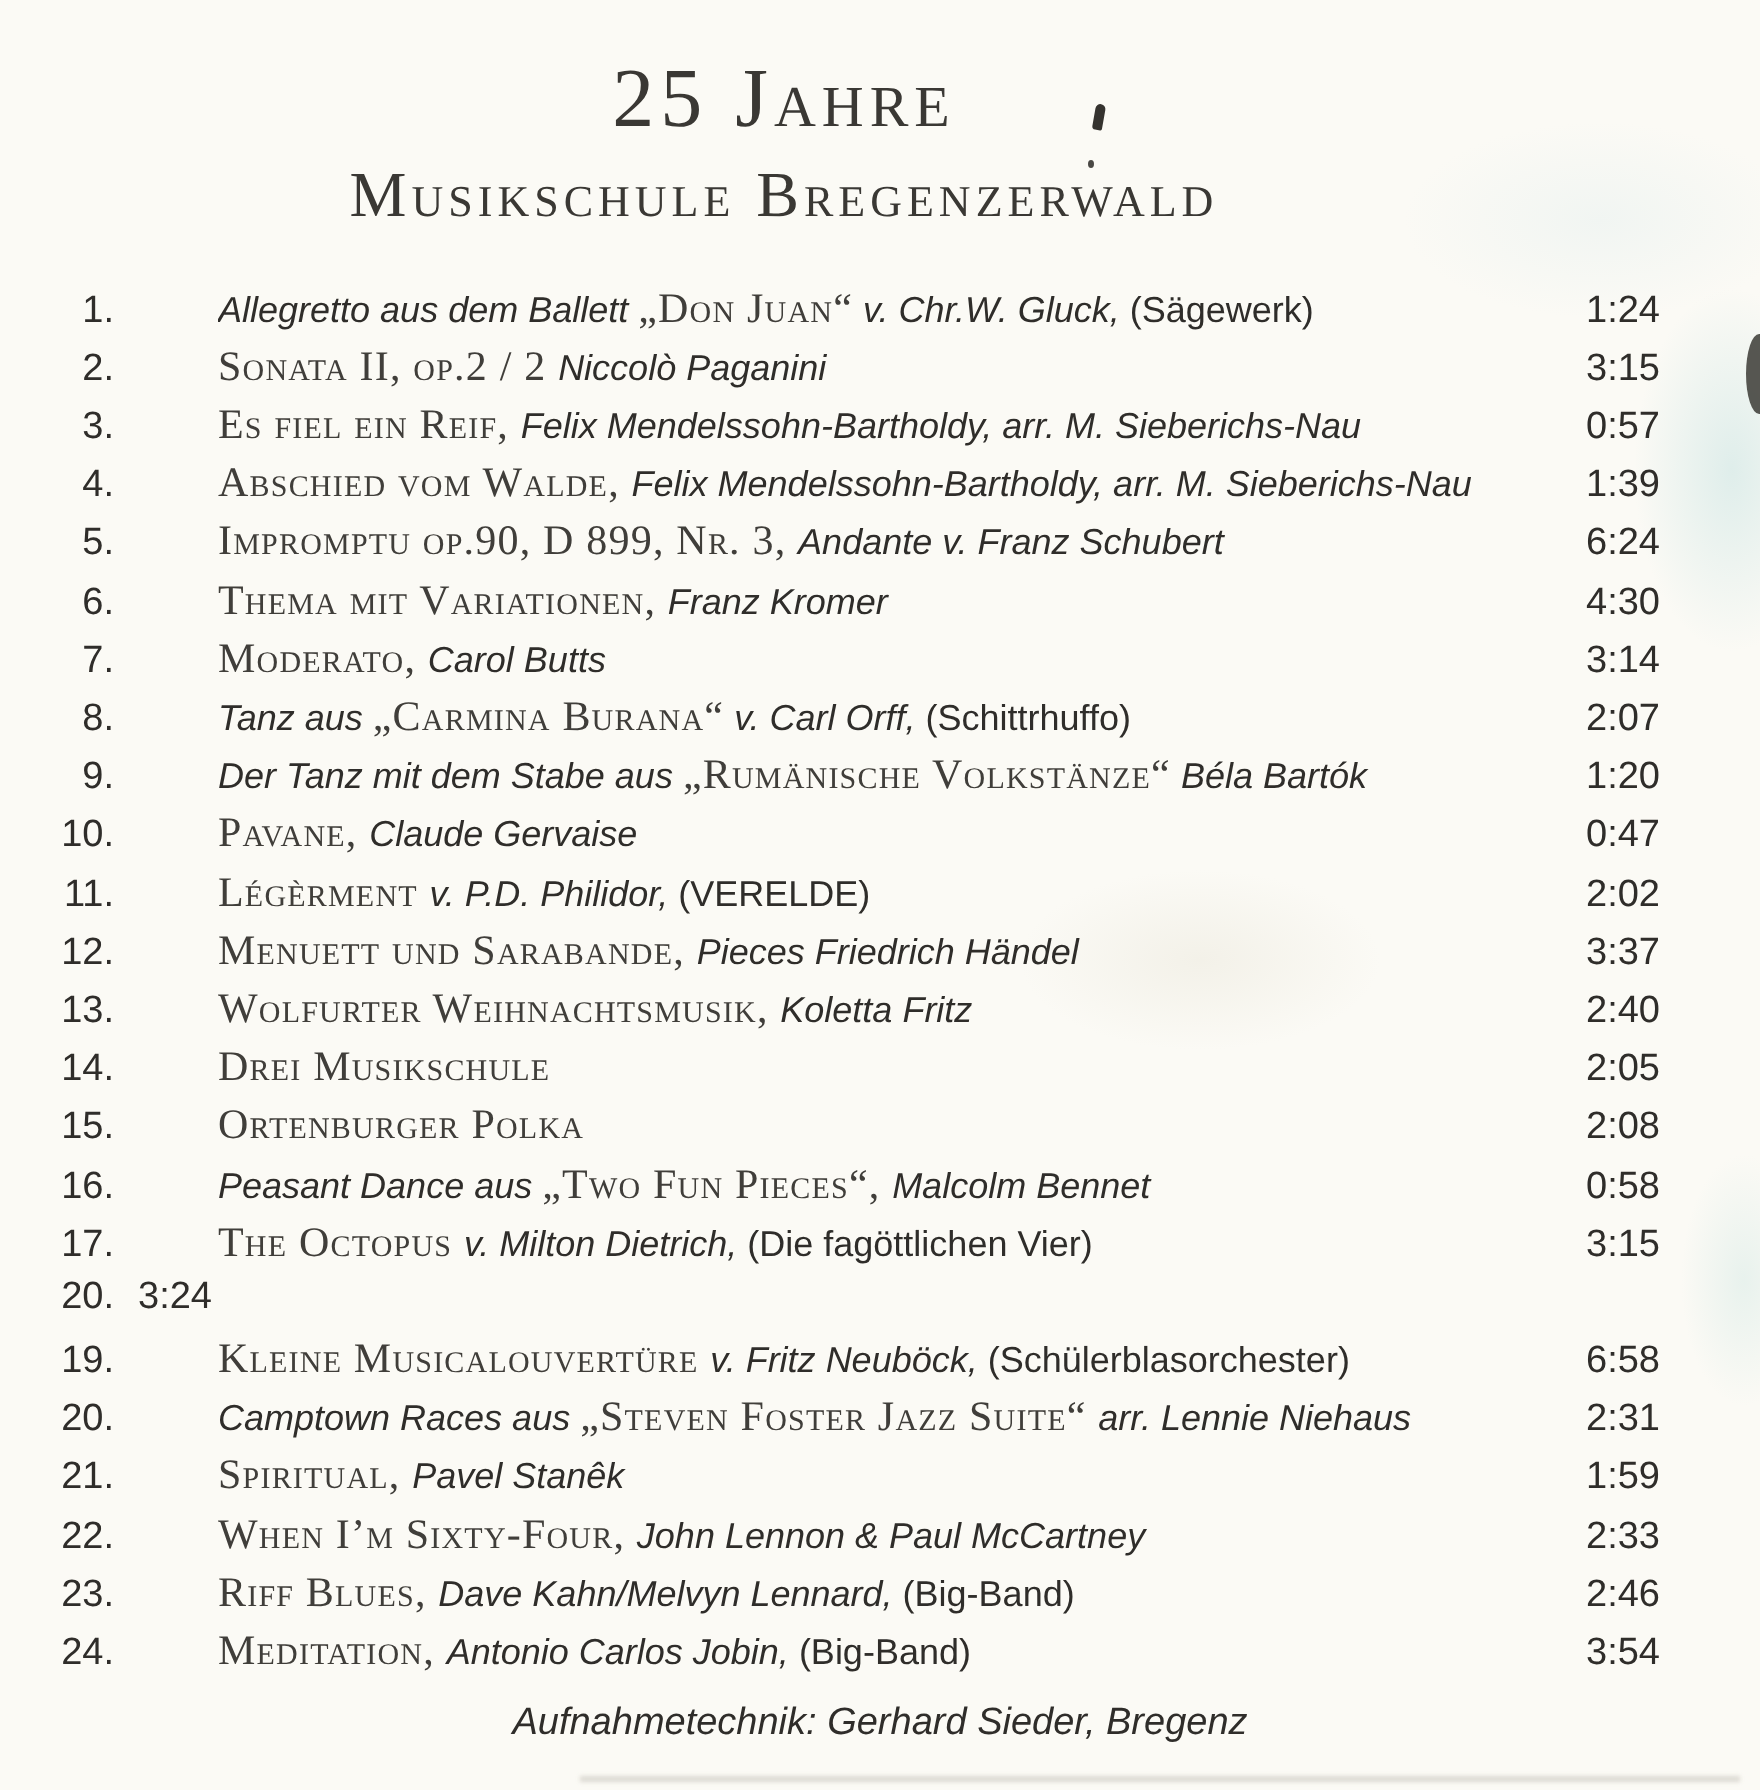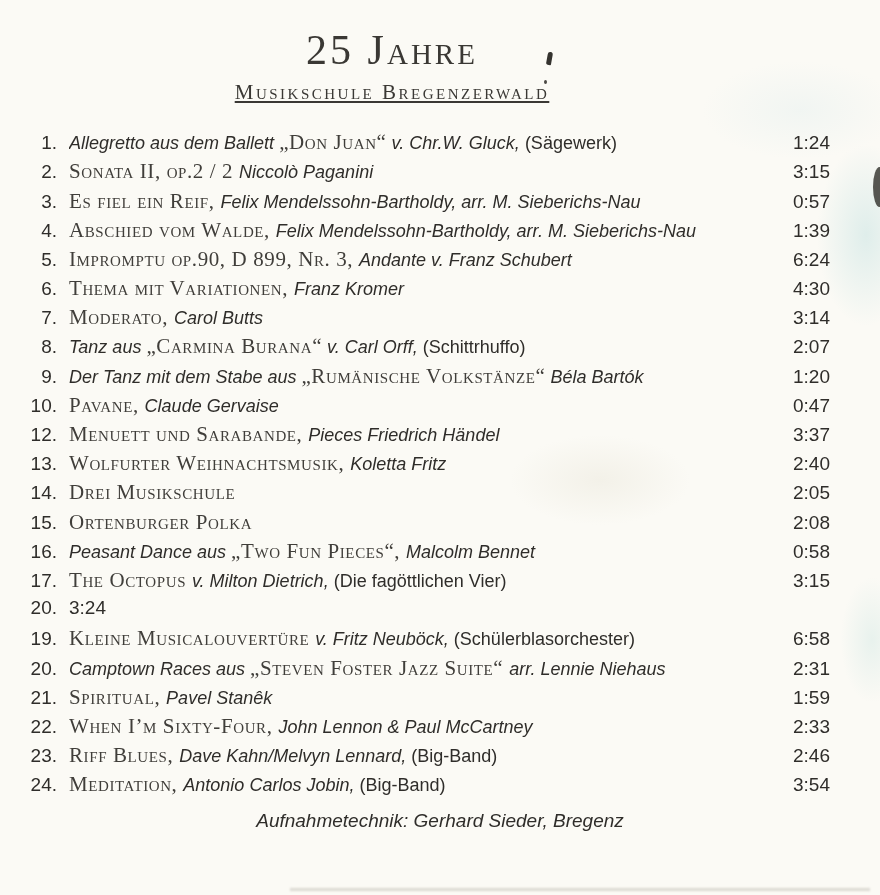--- a/index.html
+++ b/index.html
@@ -29,24 +29,23 @@
     font-variant: small-caps;
     color: #3a3834;
   }
   .title-line1 {
     font-size: 42px;
     line-height: 1.05;
     letter-spacing: 3px;
   }
   .title-line2 {
     margin-top: 9px;
-    font-size: 21px;
+    font-size: 32px;
     line-height: 1.05;
     letter-spacing: 2.5px;
-    text-decoration: underline;
   }
 
   
   .tracklist {
     margin-top: 27px;
     padding: 0 35px 0 30px;
   }
   .row {
     display: flex;
     align-items: baseline;
@@ -56,20 +55,21 @@
   .num {
     flex: 0 0 27px;
     text-align: right;
     margin-right: 12px;
     font-size: 19px;
     color: #2f2d2a;
   }
   .title {
     flex: 1 1 auto;
     overflow: hidden;
+    margin-left: 40px;
   }
   .time {
     flex: 0 0 52px;
     text-align: left;
     font-size: 19px;
     color: #2f2d2a;
   }
   .seg-caps {
     font-family: "Liberation Serif", "DejaVu Serif", serif;
     font-variant: small-caps;
@@ -180,20 +180,25 @@
         <span class="num">9.</span>
         <span class="title"><span class="seg-italic">Der Tanz mit dem Stabe aus </span><span class="seg-caps">„Rumänische Volkstänze“</span><span class="seg-italic"> Béla Bartók</span></span>
         <span class="time">1:20</span>
       </div>
       <div class="row">
         <span class="num">10.</span>
         <span class="title"><span class="seg-caps">Pavane, </span><span class="seg-italic">Claude Gervaise</span></span>
         <span class="time">0:47</span>
       </div>
       <div class="row">
+        <span class="num">11.</span>
+        <span class="title"><span class="seg-caps">Légèrment </span><span class="seg-italic">v. P.D. Philidor, </span><span class="seg-plain">(VERELDE)</span></span>
+        <span class="time">2:02</span>
+      </div>
+      <div class="row">
         <span class="num">12.</span>
         <span class="title"><span class="seg-caps">Menuett und Sarabande, </span><span class="seg-italic">Pieces Friedrich Händel</span></span>
         <span class="time">3:37</span>
       </div>
       <div class="row">
         <span class="num">13.</span>
         <span class="title"><span class="seg-caps">Wolfurter Weihnachtsmusik, </span><span class="seg-italic">Koletta Fritz</span></span>
         <span class="time">2:40</span>
       </div>
       <div class="row">

